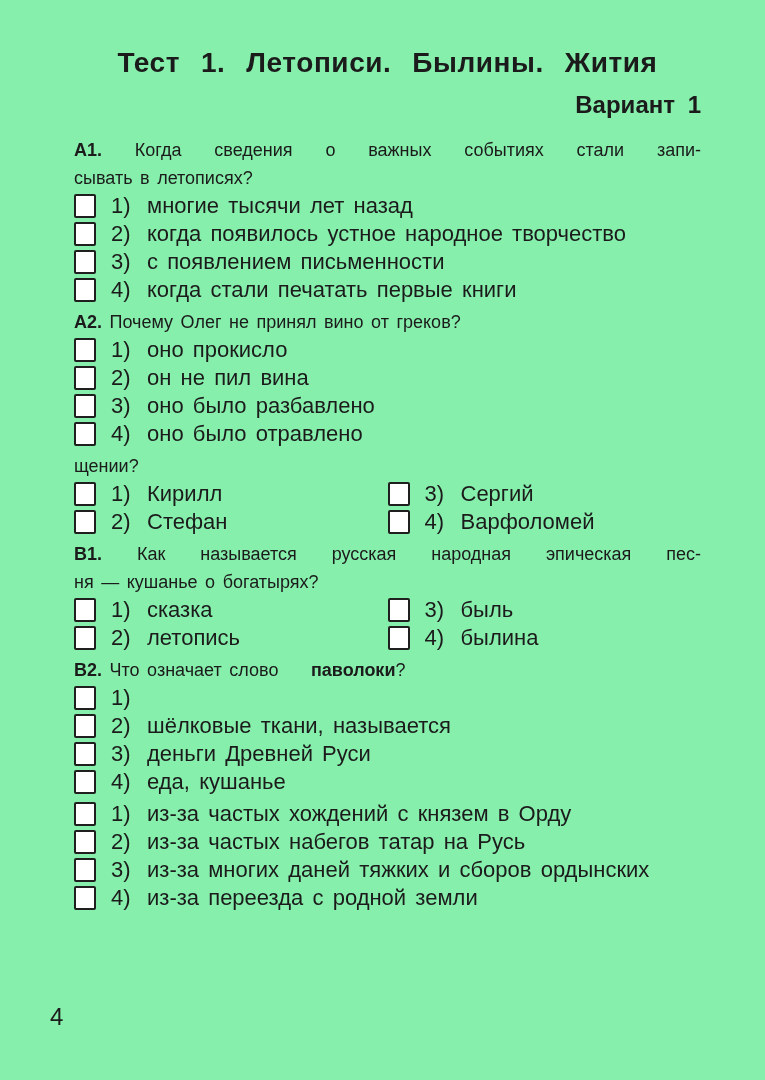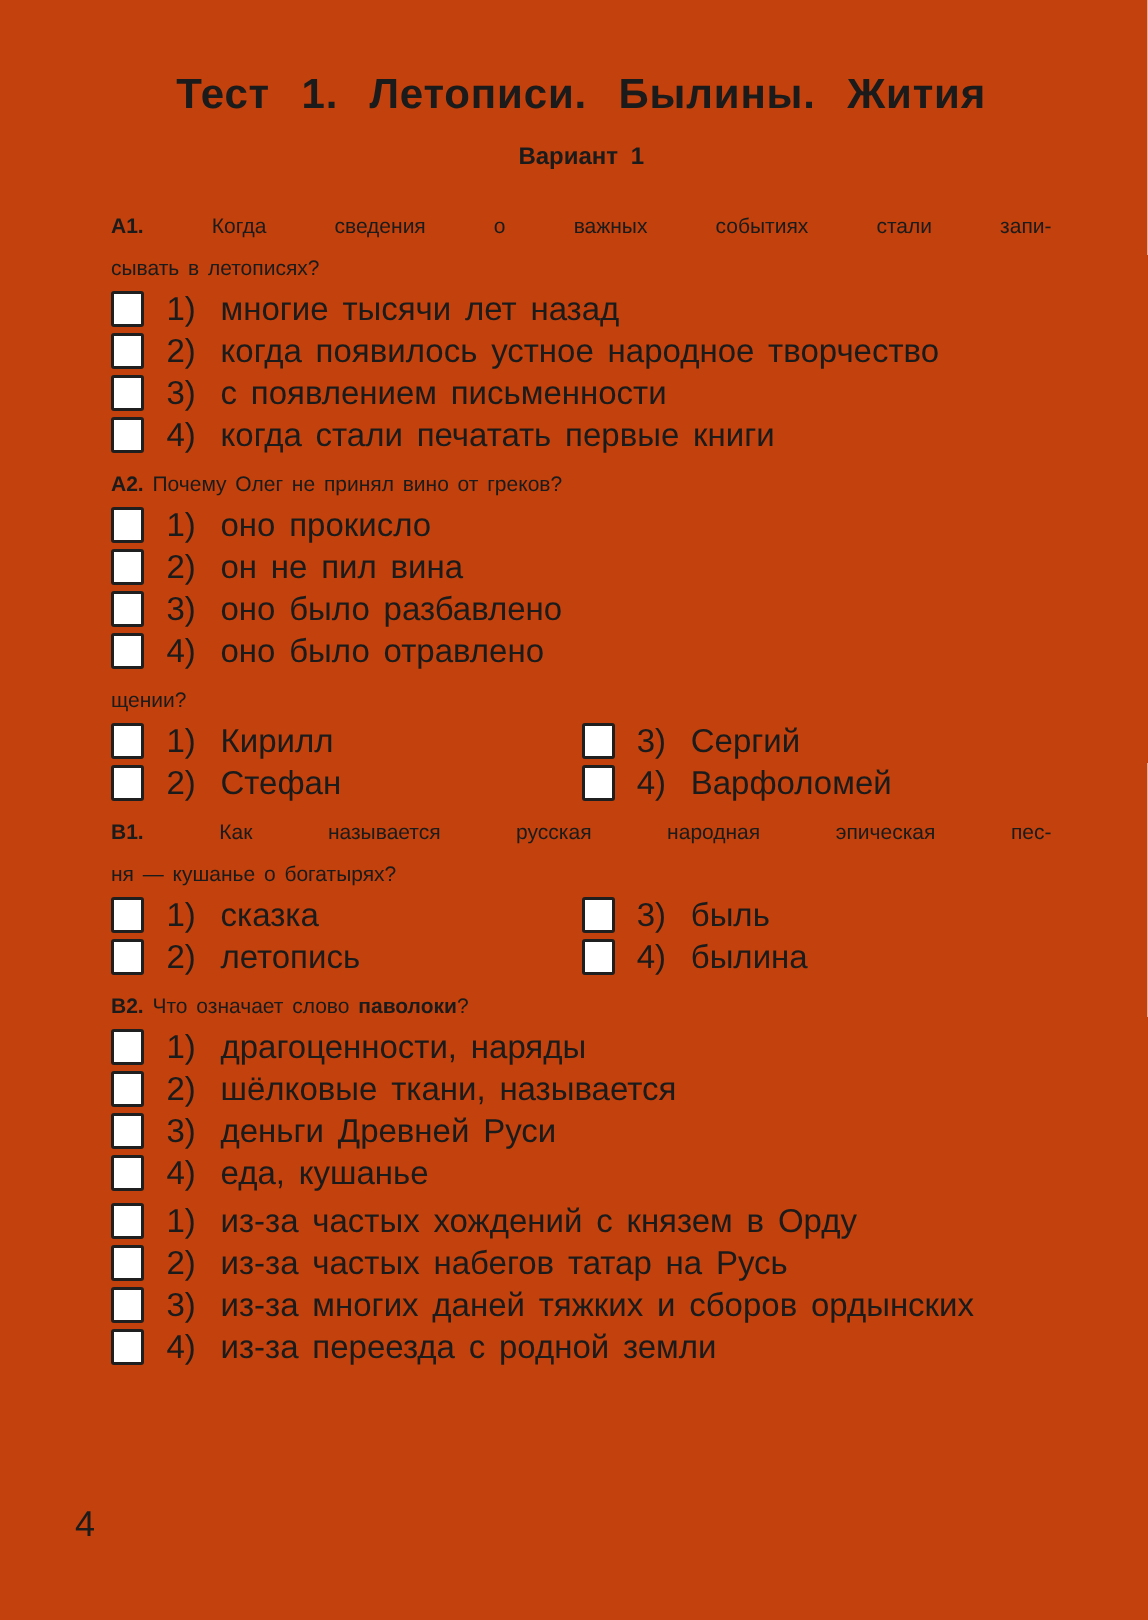--- a/index.html
+++ b/index.html
@@ -1,55 +1,55 @@
 <!DOCTYPE html>
 <html lang="ru"><head>
 <meta charset="utf-8">
 <style>
   * { box-sizing: border-box; }
   html, body { margin: 0; padding: 0; background: #ffffff; }
   .page {
     position: relative;
     width: 765px;
     height: 1080px;
-    background: #c2410c;
+    background: #86efac;
     color: #1b1b1b;
     font-family: "Liberation Sans", "DejaVu Sans", sans-serif;
     padding: 46px 64px 0 74px;
     overflow: hidden;
   }
   .title {
     margin: 0;
     text-align: center;
     font-size: 28px;
     line-height: 34px;
     font-weight: 700;
     word-spacing: 0.45em;
     letter-spacing: 0.02em;
   }
   .variant {
     margin: 10px 0 0;
-    text-align: center;
-    font-size: 16px;
+    text-align: right;
+    font-size: 24px;
     line-height: 30px;
     font-weight: 700;
     word-spacing: 0.25em;
   }
   .qblock { margin-top: 4px; }
   .qblock.first { margin-top: 16px; }
   .question {
     margin: 0;
-    font-size: 14px;
+    font-size: 18px;
     line-height: 28px;
     word-spacing: 0.14em;
   }
   .qline { display: block; }
   .qline.justify { text-align: justify; text-align-last: justify; }
   .q-label { font-weight: 700; }
-  .q-bold { font-weight: 700; }
+  .q-bold { font-weight: 700; margin-left: 25px; }
   .options { margin: 0; }
   .options.two-col {
     display: grid;
     grid-template-columns: 1fr 1fr;
     grid-auto-flow: column;
     grid-template-rows: repeat(2, 28px);
   }
   .option {
     display: flex;
     align-items: center;
@@ -199,21 +199,20 @@
   </section>
 
   <section class="qblock">
     <p class="question">
       <span class="qline"><b class="q-label">В2.</b> <span>Что означает слово</span> <b class="q-bold">паволоки</b><span>?</span></span>
     </p>
     <div class="options">
       <div class="option">
         <span class="checkbox"></span>
         <span class="opt-num">1)</span>
-        <span class="opt-text">драгоценности, наряды</span>
       </div>
       <div class="option">
         <span class="checkbox"></span>
         <span class="opt-num">2)</span>
         <span class="opt-text">шёлковые ткани, называется</span>
       </div>
       <div class="option">
         <span class="checkbox"></span>
         <span class="opt-num">3)</span>
         <span class="opt-text">деньги Древней Руси</span>

